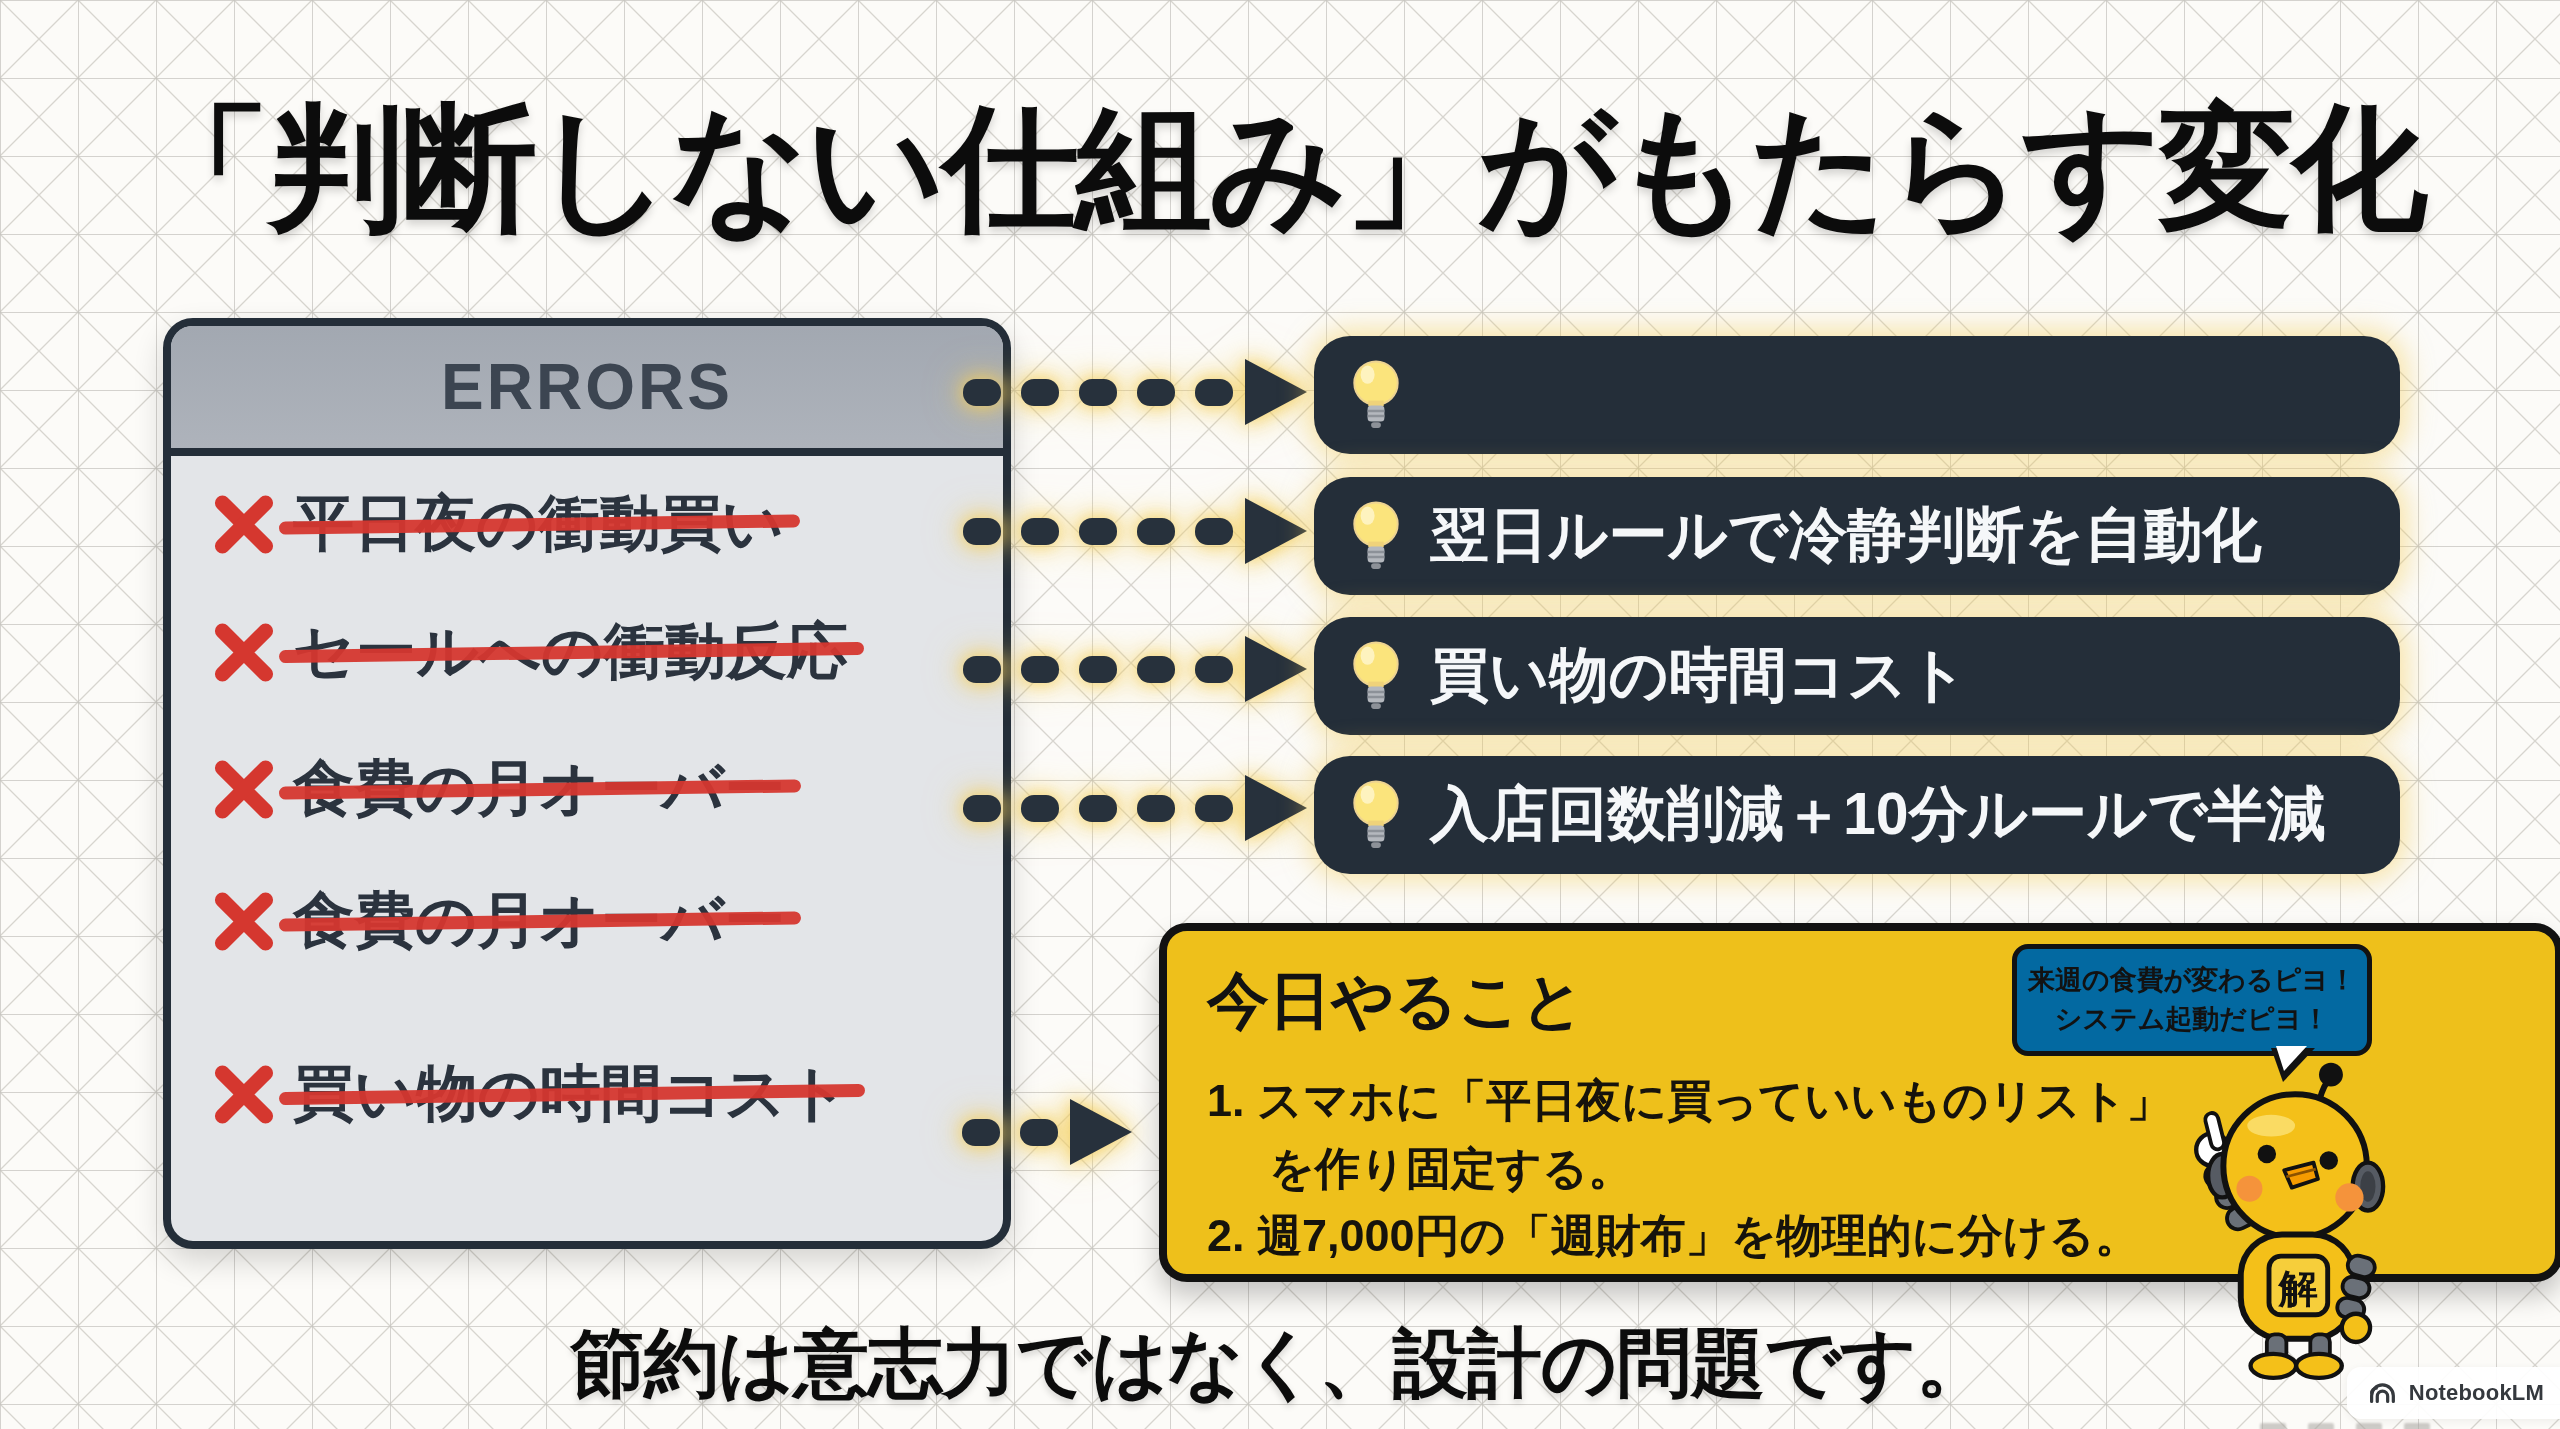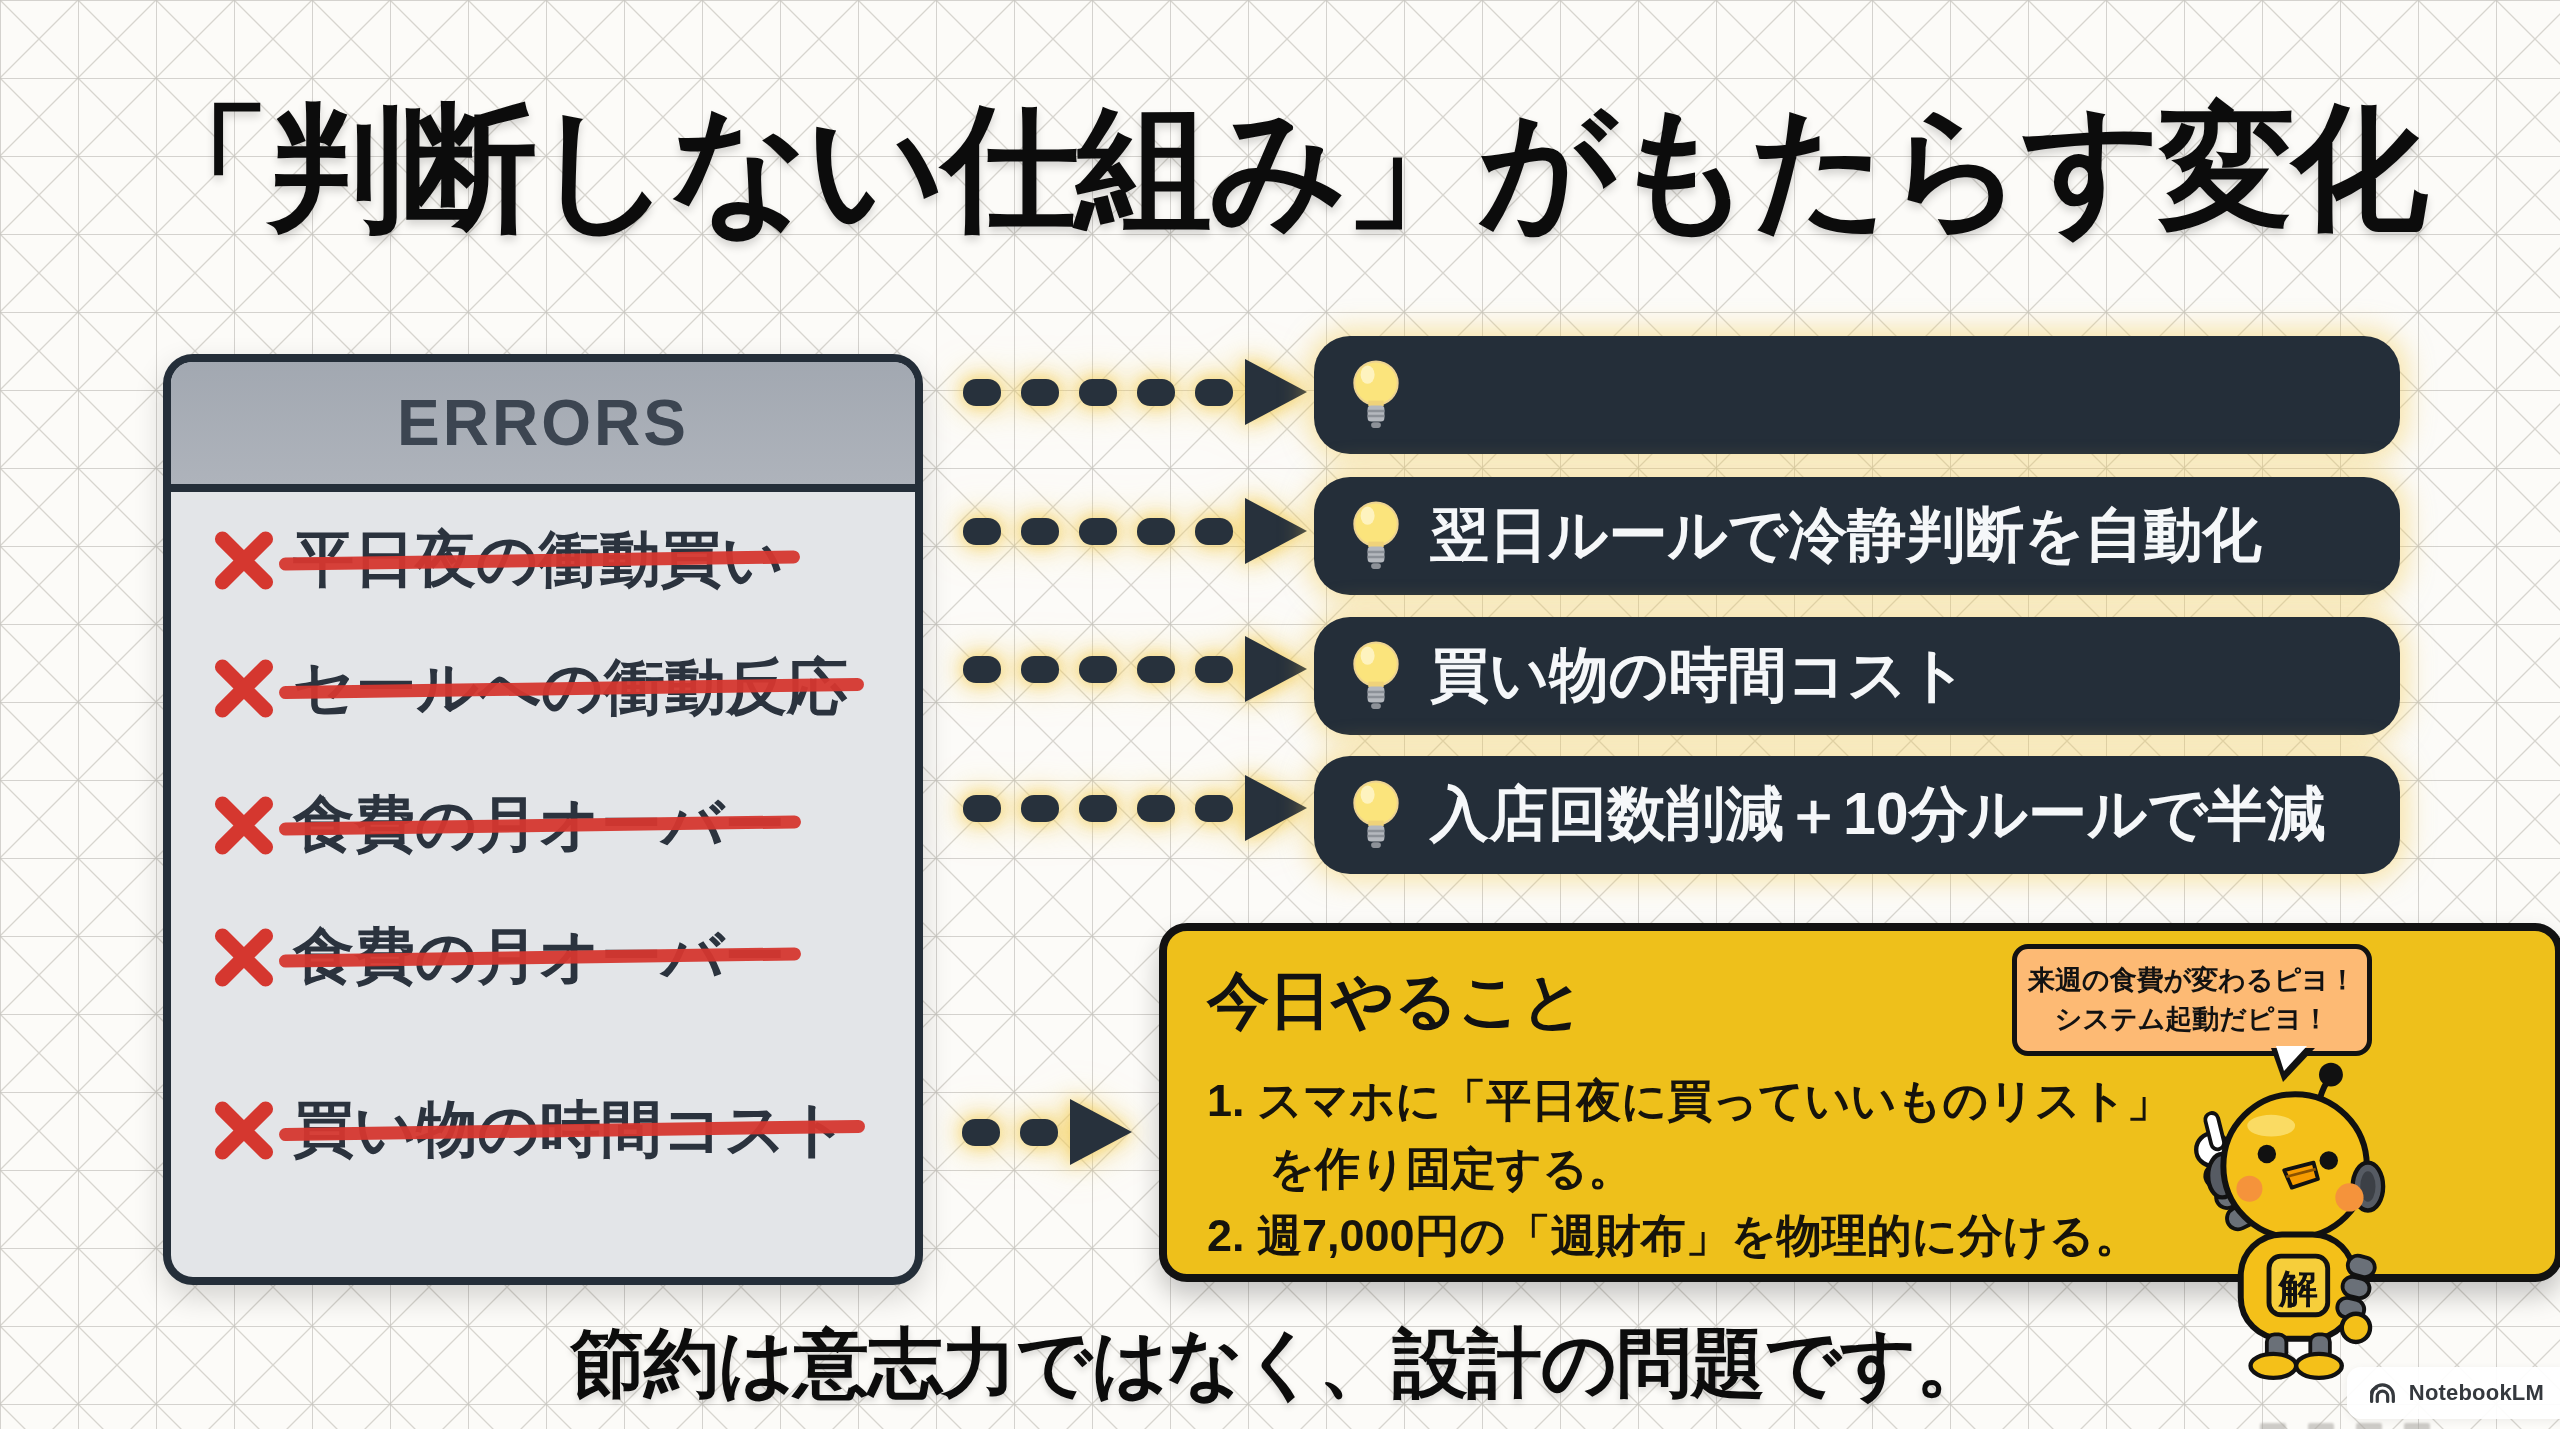--- a/index.html
+++ b/index.html
@@ -11,21 +11,21 @@
 
   
   .main-title{
     position:absolute;left:0;right:0;top:78px;text-align:center;
     font-size:136px;font-weight:900;color:#0c0c0c;letter-spacing:-3px;
     text-shadow:0 5px 9px rgba(0,0,0,.16);white-space:nowrap;
   }
 
   
   .errors-panel{
-    position:absolute;left:163px;top:354px;width:760px;height:931px;box-sizing:border-box;
+    position:absolute;left:163px;top:318px;width:848px;height:931px;box-sizing:border-box;
     background:#e3e5e8;border:8px solid #242e39;border-radius:30px;
     box-shadow:0 12px 30px rgba(0,0,0,.16);
   }
   .errors-header{
     position:absolute;left:0;top:0;right:0;height:122px;
     background:linear-gradient(#a2a8b1,#aeb3bb);
     border-bottom:8px solid #242e39;border-radius:21px 21px 0 0;
     display:flex;align-items:center;justify-content:center;
     font-size:64px;font-weight:800;letter-spacing:3px;color:#3c4551;
   }
@@ -80,21 +80,21 @@
     padding:28px 40px;box-shadow:0 14px 26px rgba(0,0,0,.22);
   }
   .todo-title{font-size:62px;font-weight:900;color:#121212;}
   .todo-lines{margin-top:24px;font-size:45px;font-weight:800;color:#16130c;line-height:1.5;}
   .todo-line{white-space:nowrap;}
   .todo-line.indent{padding-left:62px;}
 
   
   .bubble{
     position:absolute;left:2012px;top:944px;width:360px;box-sizing:border-box;z-index:5;
-    background:#fdba74;border:5px solid #121212;border-radius:16px;
+    background:#0369a1;border:5px solid #121212;border-radius:16px;
     padding:12px 4px;text-align:center;font-size:27px;font-weight:800;line-height:1.45;color:#121212;
   }
   .bubble::before{
     content:'';position:absolute;bottom:-31px;right:52px;width:0;height:0;
     border-top:34px solid #121212;border-left:12px solid transparent;border-right:32px solid transparent;
   }
   .bubble::after{
     content:'';position:absolute;bottom:-20px;right:60px;width:0;height:0;
     border-top:25px solid #ffffff;border-left:8px solid transparent;border-right:23px solid transparent;
   }

